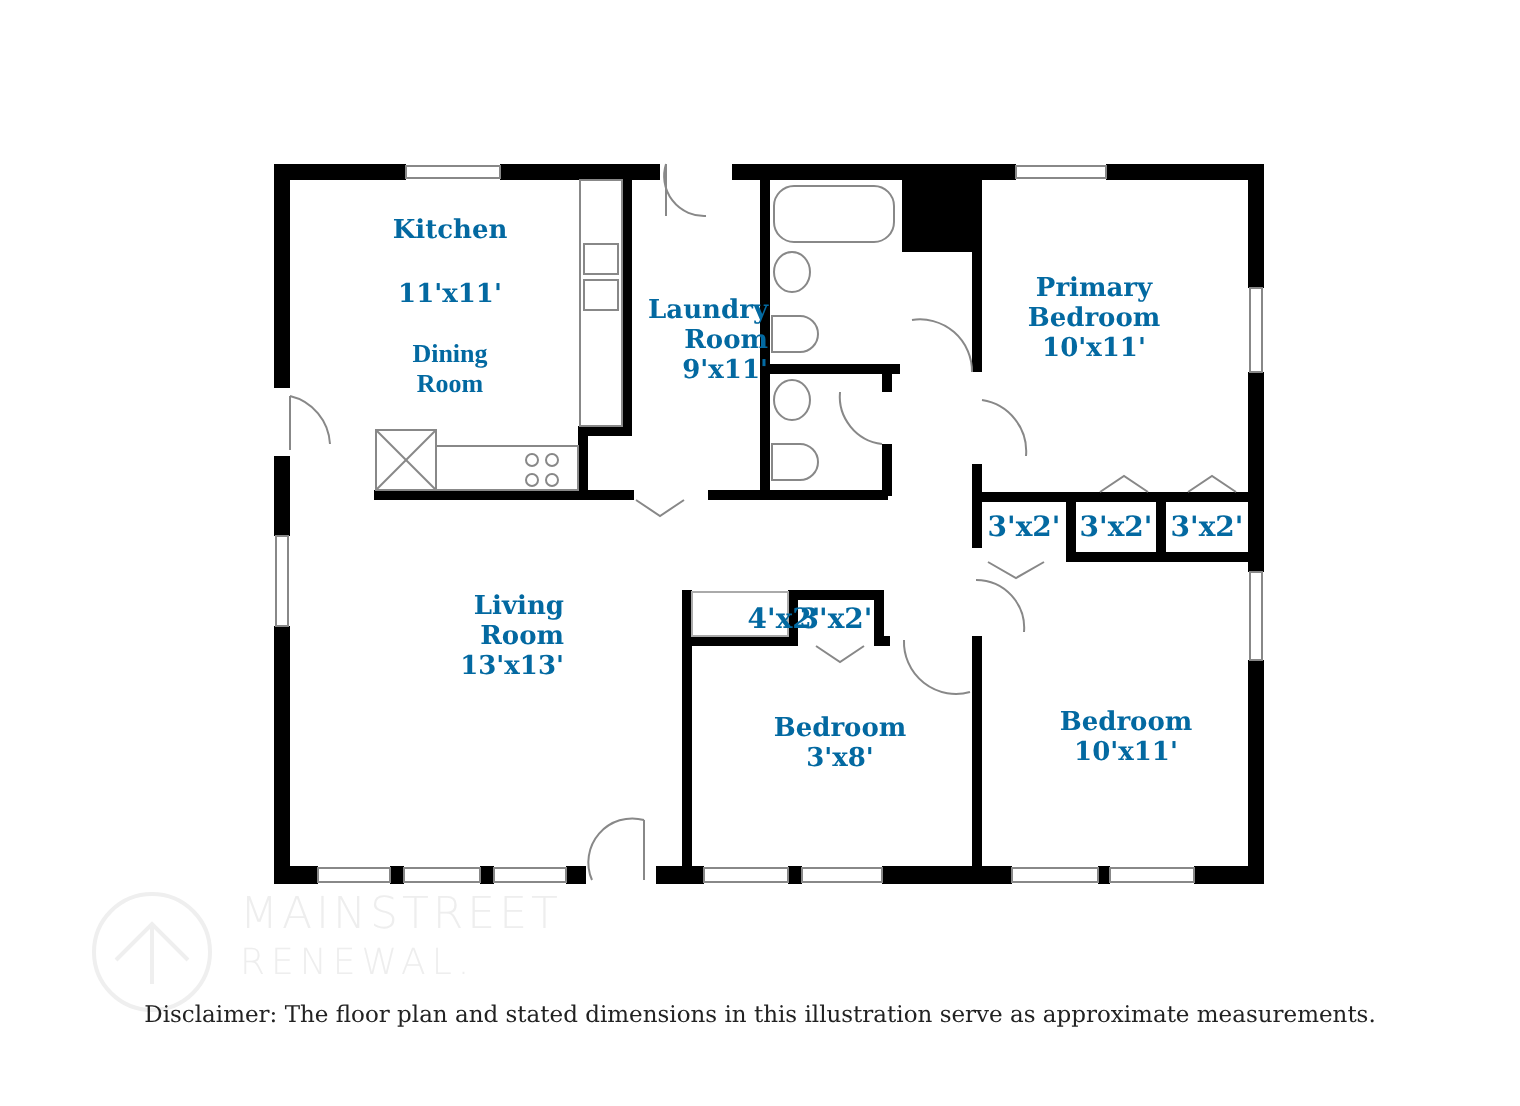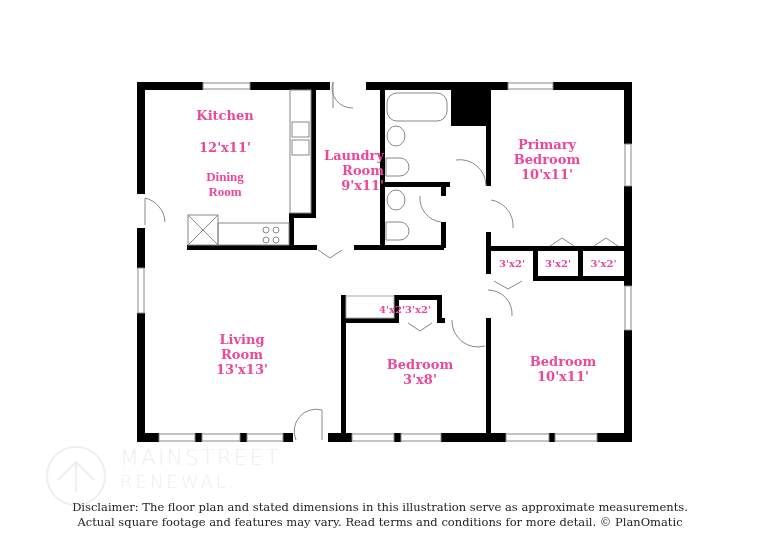--- a/index.html
+++ b/index.html
@@ -1,20 +1,20 @@
 <!DOCTYPE html>
 <html><head>
 <meta charset="utf-8">
 <style>
   html,body{margin:0;padding:0;background:#fff;}
   body{width:760px;height:553px;position:relative;overflow:hidden;font-family:"DejaVu Serif","Liberation Serif",serif;}
   #plan{position:absolute;left:0;top:0;}
-  .lbl{position:absolute;text-align:center;font-family:"DejaVu Serif","Liberation Serif",serif;font-weight:bold;color:#ec4899;line-height:15px;font-size:13px;white-space:nowrap;}
+  .lbl{position:absolute;text-align:center;font-family:"DejaVu Serif","Liberation Serif",serif;font-weight:bold;color:#0369a1;line-height:15px;font-size:13px;white-space:nowrap;}
   .lbl span{display:block;}
-  .small{font-size:10px;line-height:12px;}
+  .small{font-size:14px;line-height:12px;}
   .logo{position:absolute;left:44px;top:446px;width:250px;height:56px;}
   .logo-text{position:absolute;left:76px;top:0;font-family:"DejaVu Sans","Liberation Sans",sans-serif;color:#eeeeee;font-size:22px;letter-spacing:2px;line-height:24px;font-weight:300;}
   .logo-text .l2{font-size:18px;letter-spacing:3px;}
   .disclaimer{position:absolute;left:0;width:760px;top:500px;text-align:center;font-family:"DejaVu Serif","Liberation Serif",serif;font-size:11.5px;line-height:15px;color:#222;}
 </style>
 </head>
 <body>
 
 <svg id="plan" width="760" height="553" viewBox="0 0 760 553">
   <g fill="#000">
@@ -116,40 +116,40 @@
     <polyline points="594,246 606,238 618,246"></polyline>
     <polyline points="408,323 420,331 432,323"></polyline>
     <rect x="346" y="296" width="48" height="22" stroke="#aaa"></rect>
   </g>
 </svg>
 
 <div class="lbl" style="left:190px;top:108px;width:70px;">
   <span>Kitchen</span>
 </div>
 <div class="lbl" style="left:190px;top:140px;width:70px;">
-  <span>12'x11'</span>
+  <span>11'x11'</span>
 </div>
 <div class="lbl" style="left:180px;top:169px;width:90px;white-space:normal;font-family:Liberation Serif, serif;">
   <span>Dining</span>
     <span>Room</span>
 </div>
 
 <div class="lbl" style="left:314px;top:148px;width:70px;text-align:right;">
   <span>Laundry</span>
   <span>Room</span>
   <span>9'x11'</span>
 </div>
 
 <div class="lbl" style="left:502px;top:137px;width:90px;">
   <span>Primary</span>
   <span>Bedroom</span>
   <span>10'x11'</span>
 </div>
 
-<div class="lbl" style="left:202px;top:332px;width:80px;">
+<div class="lbl" style="left:202px;top:296px;width:80px;text-align:right;">
   <span>Living</span>
   <span>Room</span>
   <span>13'x13'</span>
 </div>
 
 <div class="lbl" style="left:375px;top:357px;width:90px;">
   <span>Bedroom</span>
   <span>3'x8'</span>
 </div>
 
@@ -180,14 +180,13 @@
     <path d="M14 36 L32 18 L50 36 M32 18 L32 48" fill="none" stroke="#efefef" stroke-width="2"></path>
   </svg>
   <div class="logo-text">
     <div>MAINSTREET</div>
     <div class="l2">RENEWAL.</div>
   </div>
 </div>
 
 <div class="disclaimer">
   <div>Disclaimer: The floor plan and stated dimensions in this illustration serve as approximate measurements.</div>
-  <div>Actual square footage and features may vary. Read terms and conditions for more detail. © PlanOmatic</div>
 </div>
 
 </body></html>

